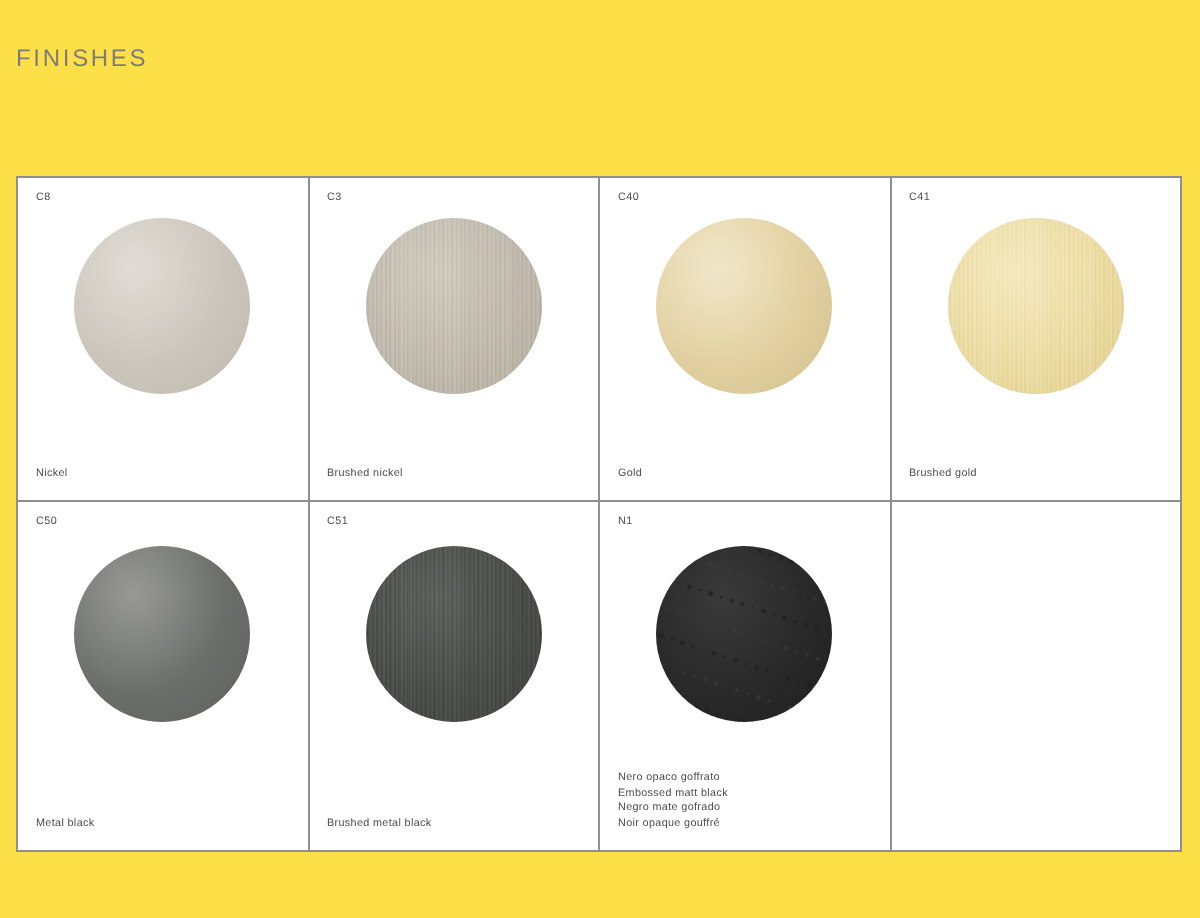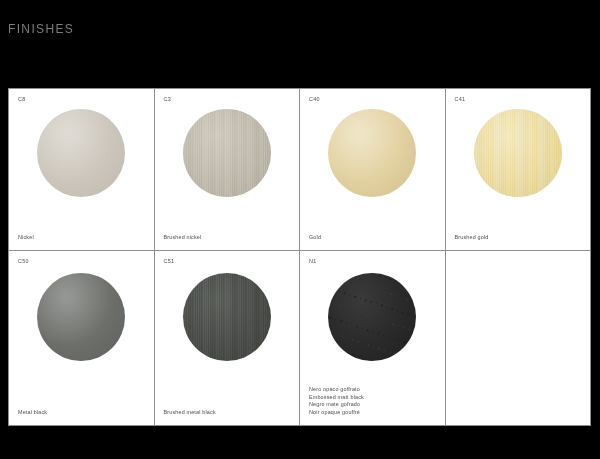--- a/index.html
+++ b/index.html
@@ -14,21 +14,21 @@
     overflow: hidden;
     font-family: "Liberation Sans", "DejaVu Sans", sans-serif;
     color: #3a3a3a;
     -webkit-font-smoothing: antialiased;
   }
 
   #page {
     position: relative;
     width: 600px;
     height: 459px;
-    background: #000000;
+    background: #fde047;
   }
 
   
   .page-title {
     position: absolute;
     left: 8px;
     top: 22px;
     font-size: 12px;
     letter-spacing: 1.35px;
     color: #7c7c7c;

